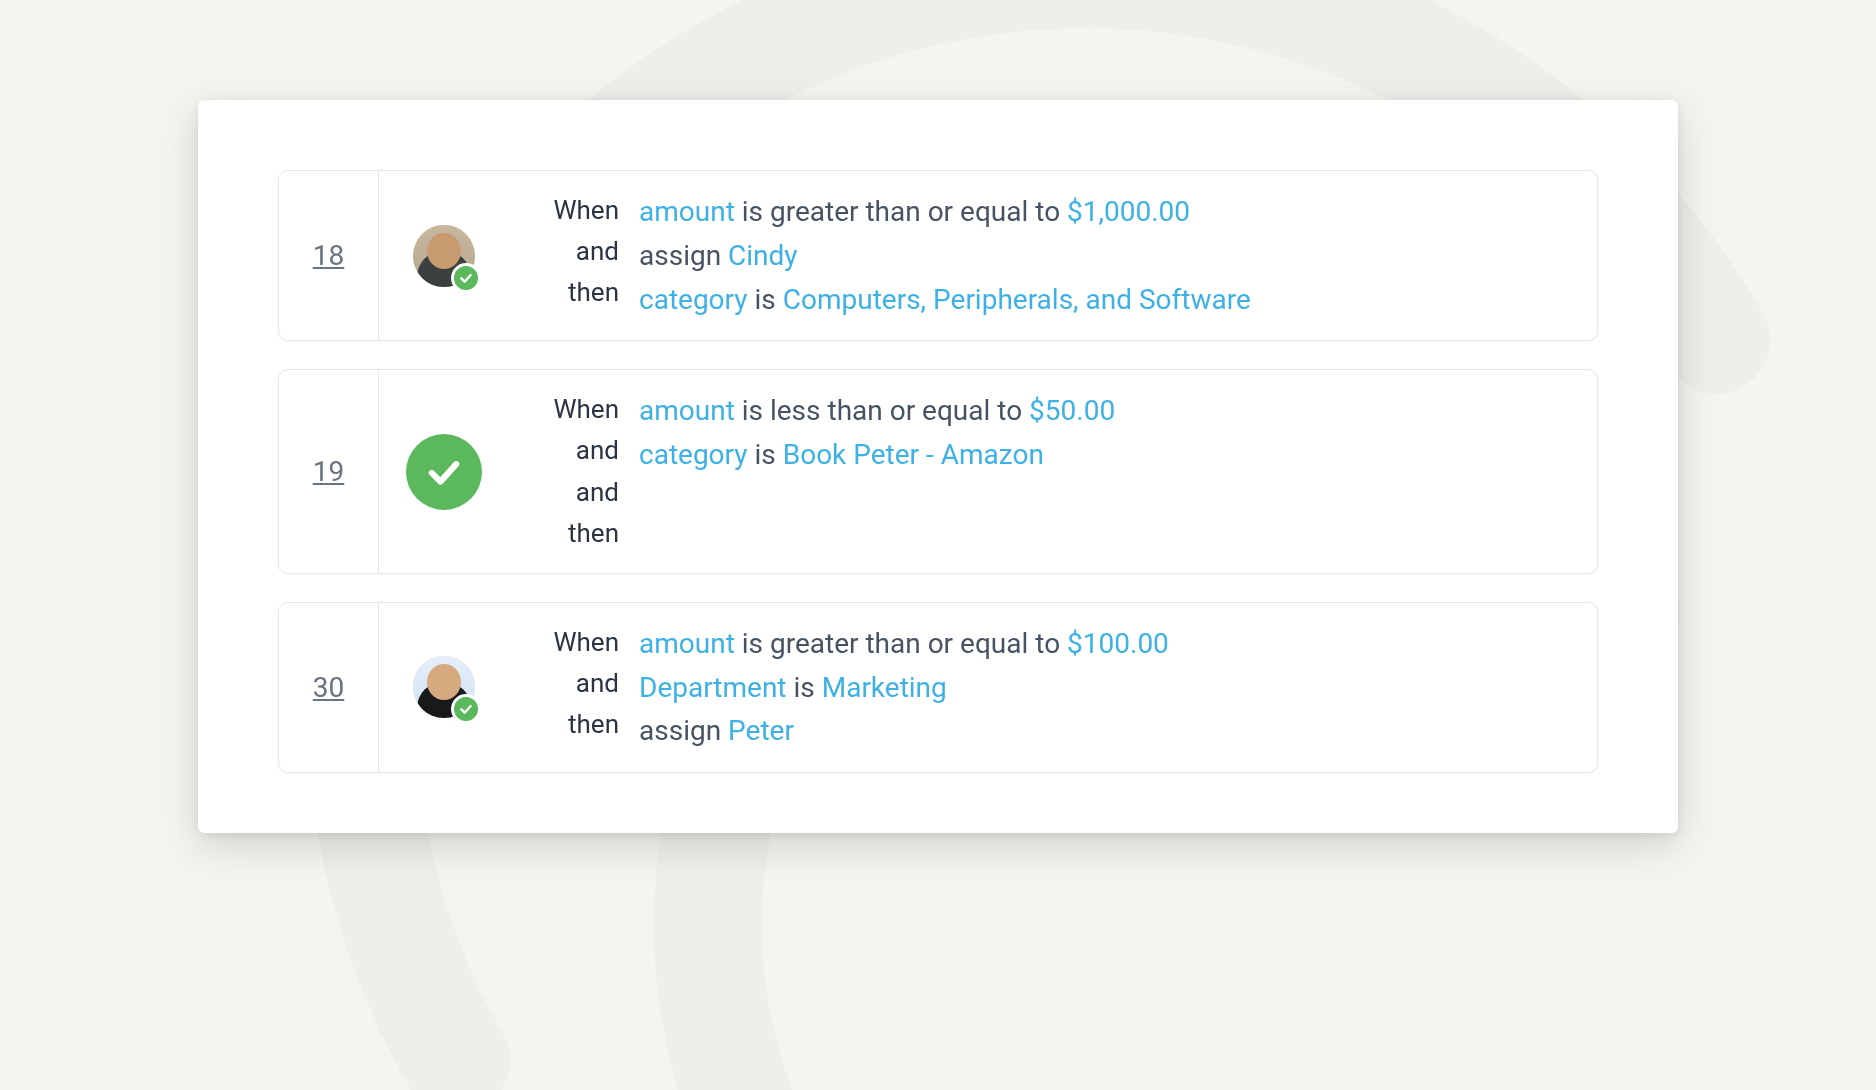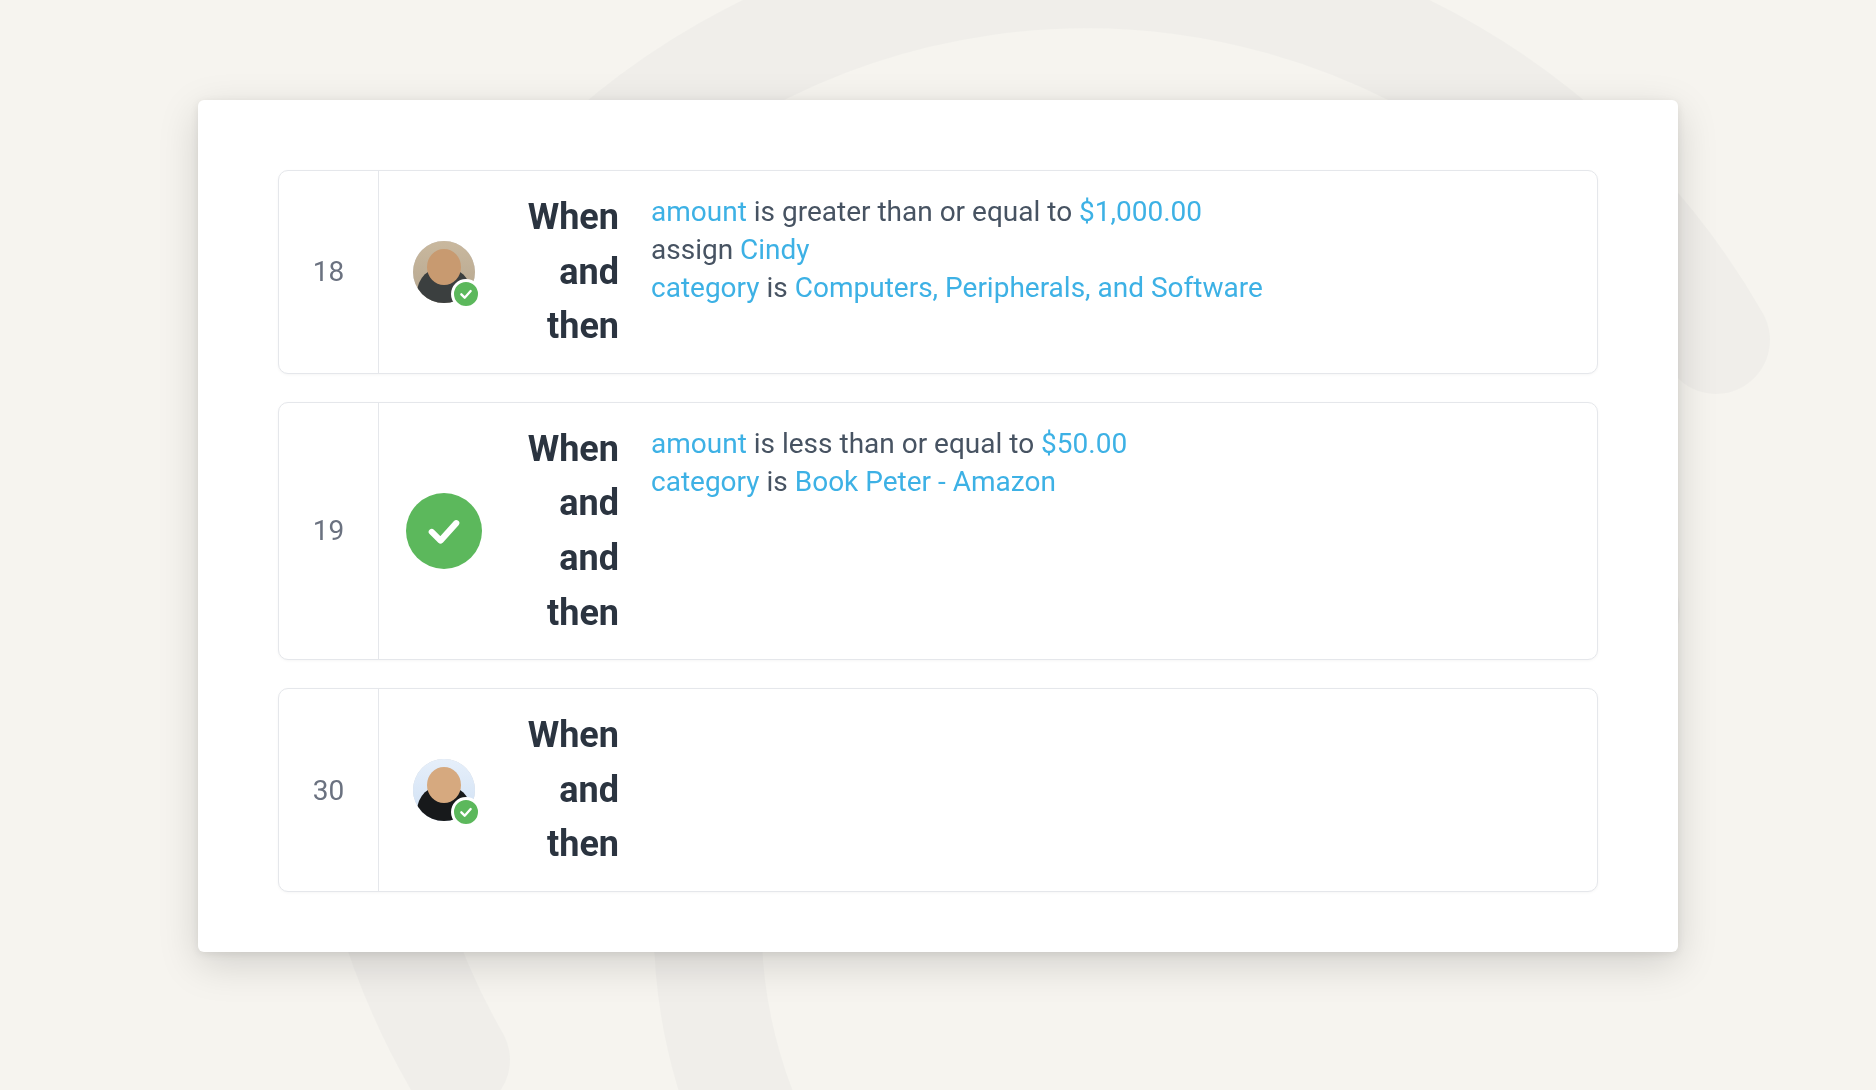--- a/index.html
+++ b/index.html
@@ -48,20 +48,21 @@
       width: 100px;
       border-right: 1px solid #e5e7eb;
       display: flex;
       align-items: center;
       justify-content: center;
     }
     .rule-num {
       font-size: 28px;
       font-weight: 400;
       color: #6b7280;
+      text-decoration: underline;
     }
     .rule-avatar-col {
       width: 130px;
       display: flex;
       align-items: center;
       justify-content: center;
       position: relative;
     }
     .avatar {
       width: 62px;
@@ -131,30 +132,30 @@
     }
     .label-col {
       width: 120px;
       display: flex;
       flex-direction: column;
       gap: 6px;
       text-align: right;
       padding-right: 20px;
     }
     .label {
-      font-size: 36px;
-      font-weight: 700;
+      font-size: 26px;
+      font-weight: 400;
       color: #2b3440;
       line-height: 1.35;
     }
     .value-col {
       flex: 1;
       display: flex;
       flex-direction: column;
-      margin-left: 12px;
+      gap: 6px;
     }
     .value-line {
       font-size: 28px;
       font-weight: 400;
       color: #475362;
       line-height: 1.35;
     }
     .kw { color: #3db1e5; }
   </style>
 </head>
@@ -238,15 +239,20 @@
             </svg>
           </div>
         </div>
       </div>
       <div class="rule-body">
         <div class="label-col">
           <div class="label">When</div>
           <div class="label">and</div>
           <div class="label">then</div>
         </div>
+        <div class="value-col">
+          <div class="value-line"><span class="kw">amount</span><span> is greater than or equal to </span><span class="kw">$100.00</span></div>
+          <div class="value-line"><span class="kw">Department</span><span> is </span><span class="kw">Marketing</span></div>
+          <div class="value-line"><span>assign </span><span class="kw">Peter</span></div>
+        </div>
       </div>
     </div>
   </div>
 
 </body></html>

